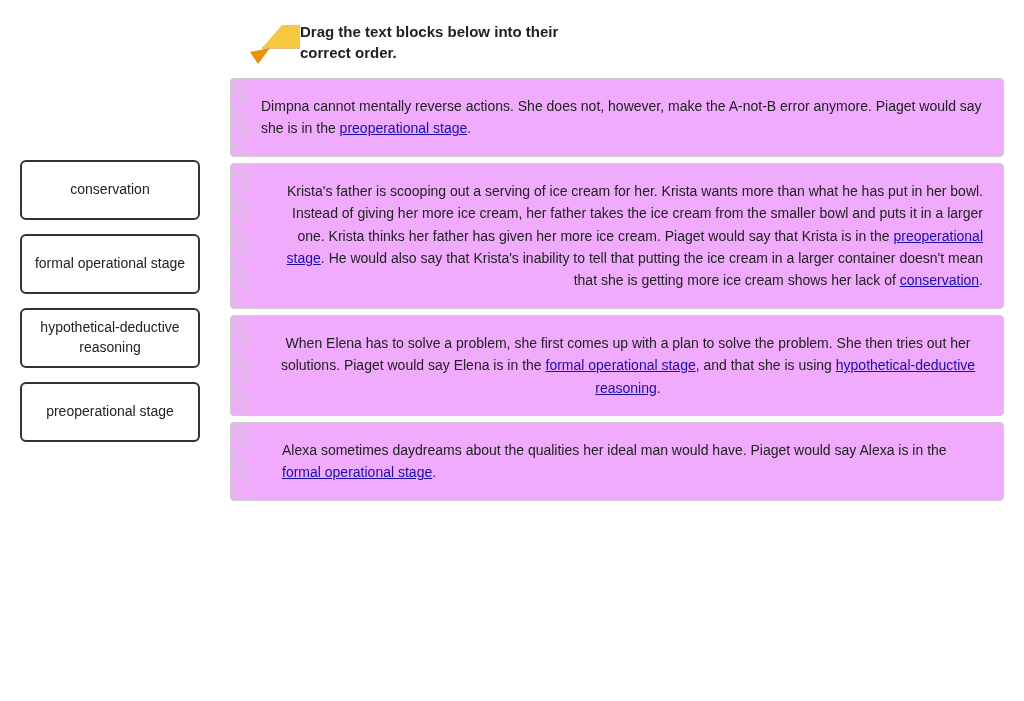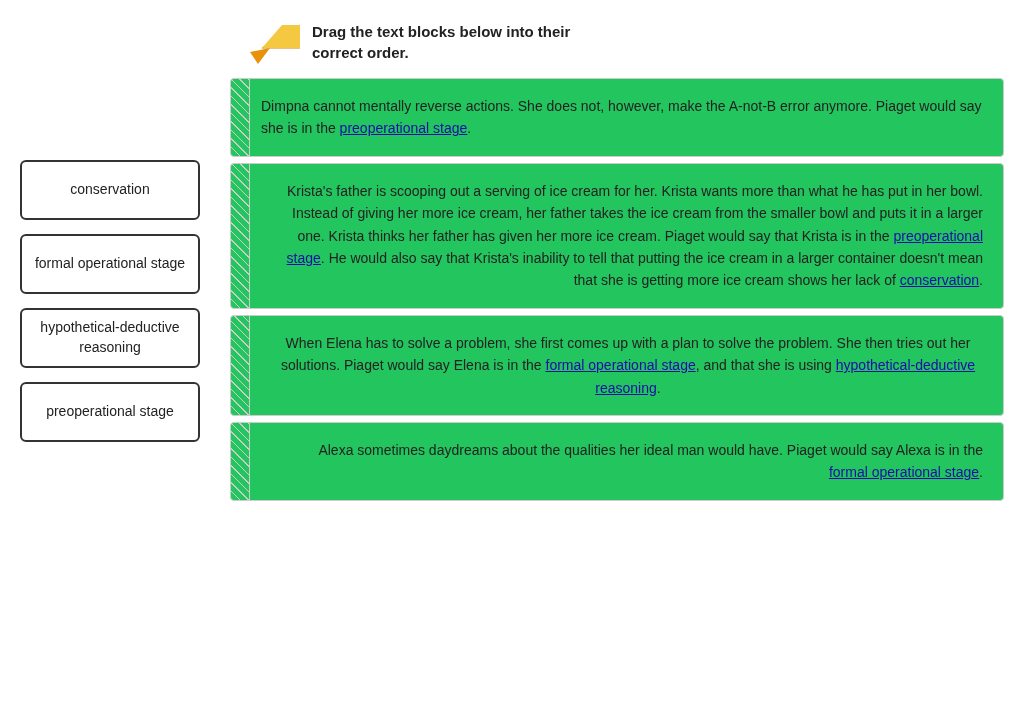--- a/index.html
+++ b/index.html
@@ -46,21 +46,21 @@
       padding: 10px 20px 10px 10px;
       display: flex;
       flex-direction: column;
       gap: 0;
     }
 
     
     .instruction-bar {
       display: flex;
       align-items: center;
-      gap: 12px;
+      gap: 0;
       padding: 10px 0 14px 20px;
     }
     .arrow-icon {
       width: 50px;
       height: 44px;
       flex-shrink: 0;
     }
     .instruction-text {
       font-size: 15px;
       font-weight: bold;
@@ -71,21 +71,21 @@
     .cards-container {
       display: flex;
       flex-direction: column;
       gap: 6px;
     }
     .card {
       border: 1.5px solid #ccc;
       border-radius: 4px;
       padding: 16px 20px;
       position: relative;
-      background: #22c55e;
+      background: #f0abfc;
       line-height: 1.6;
       text-align: center;
     }
     
     .card::before {
       content: '';
       position: absolute;
       left: 0;
       top: 0;
       bottom: 0;
@@ -107,21 +107,21 @@
     .card-content a, .link {
       color: #1a0dab;
       text-decoration: underline;
     }
 
     
     .card-1 .card-content { text-align: left; }
     .card-2 .card-content { text-align: right; }
     .card-3 .card-content { text-align: center; }
     .card-4 .card-content { text-align: center; margin-left: 12px; }
-    .card-5 .card-content { text-align: right; margin-left: 21px; }
+    .card-5 .card-content { text-align: left; margin-left: 21px; }
   </style>
 </head>
 <body>
 
 <div class="sidebar">
   <div class="drag-item">
     <span>conservation</span>
   </div>
   <div class="drag-item">
     <span>formal operational stage</span>

